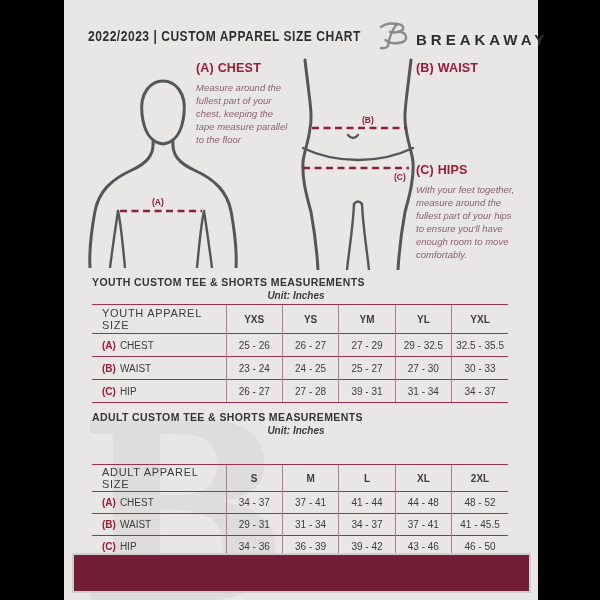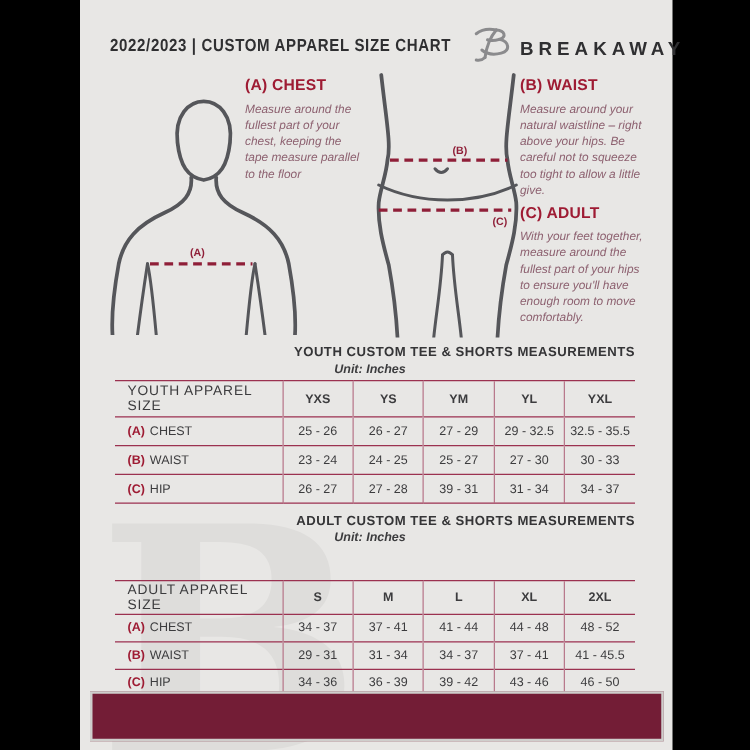--- a/index.html
+++ b/index.html
@@ -22,21 +22,21 @@
   .g-head { font-size:12.5px; font-weight:700; color:#9e1b33; letter-spacing:.2px; }
   .g-body { font-size:9.5px; font-style:italic; color:#8d6170; line-height:13px; }
   .marker { font-size:8.5px; font-weight:700; color:#8f1f38; }
 
   svg.fig { position:absolute; z-index:1; }
   .stroke { fill:none; stroke:#55565a; stroke-width:3; stroke-linecap:round; stroke-linejoin:round; }
   .thin   { fill:none; stroke:#55565a; stroke-width:2.4; stroke-linecap:round; }
   .dash   { fill:none; stroke:#8f1f38; stroke-width:2.6; stroke-dasharray:7 4.5; }
 
   
-  .tbl-title { left:28px; width:416px; text-align:right; font-size:10.5px; font-weight:700;
+  .tbl-title { left:28px; width:416px; text-align:left; font-size:10.5px; font-weight:700;
                color:#353537; letter-spacing:.4px; }
   .tbl-unit  { left:24px; width:416px; text-align:center; font-size:10px; font-style:italic;
                color:#3c3c3e; font-weight:700;}
 
   
   table.size { position:absolute; left:28px; width:416px; border-collapse:collapse;
                table-layout:fixed; z-index:2; background:transparent; }
   table.size th, table.size td { border-top:1.6px solid #9b3150; text-align:center;
                font-size:10px; color:#3c3c3e; padding:0; }
   table.size thead th { height:29px; font-weight:700; font-size:10px; }
@@ -95,23 +95,22 @@
       <line class="dash" x1="16" y1="70" x2="110" y2="70"></line>
       <line class="dash" x1="7" y1="110" x2="113" y2="110"></line>
     </svg>
     <span class="abs marker" style="left:298px; top:115px;">(B)</span>
     <span class="abs marker" style="left:330px; top:172px;">(C)</span>
 
     <div class="abs g-head" style="left:132px; top:61px;">(A) CHEST</div>
     <div class="abs g-body" style="left:132px; top:81px; width:96px;">Measure around the fullest part of your chest, keeping the tape measure parallel to the floor</div>
 
     <div class="abs g-head" style="left:352px; top:61px;">(B) WAIST</div>
-    <div class="abs g-body" style="left:352px; top:81px; width:104px;">Measure around your natural waistline – right above your hips. Be careful not to squeeze too tight to allow a little give.</div>
-
-    <div class="abs g-head" style="left:352px; top:163px;">(C) ADULT</div>
+
+    <div class="abs g-head" style="left:352px; top:163px;">(C) HIPS</div>
     <div class="abs g-body" style="left:352px; top:183px; width:104px;">With your feet together, measure around the fullest part of your hips to ensure you'll have enough room to move comfortably.</div>
 
     <div class="abs tbl-title" style="top:276px;">YOUTH CUSTOM TEE &amp; SHORTS MEASUREMENTS</div>
     <div class="abs tbl-unit" style="top:290px;">Unit: Inches</div>
 
     <table class="size youth" style="top:304px;">
       <colgroup>
           <col style="width:134px;">
           <col>
           <col>

